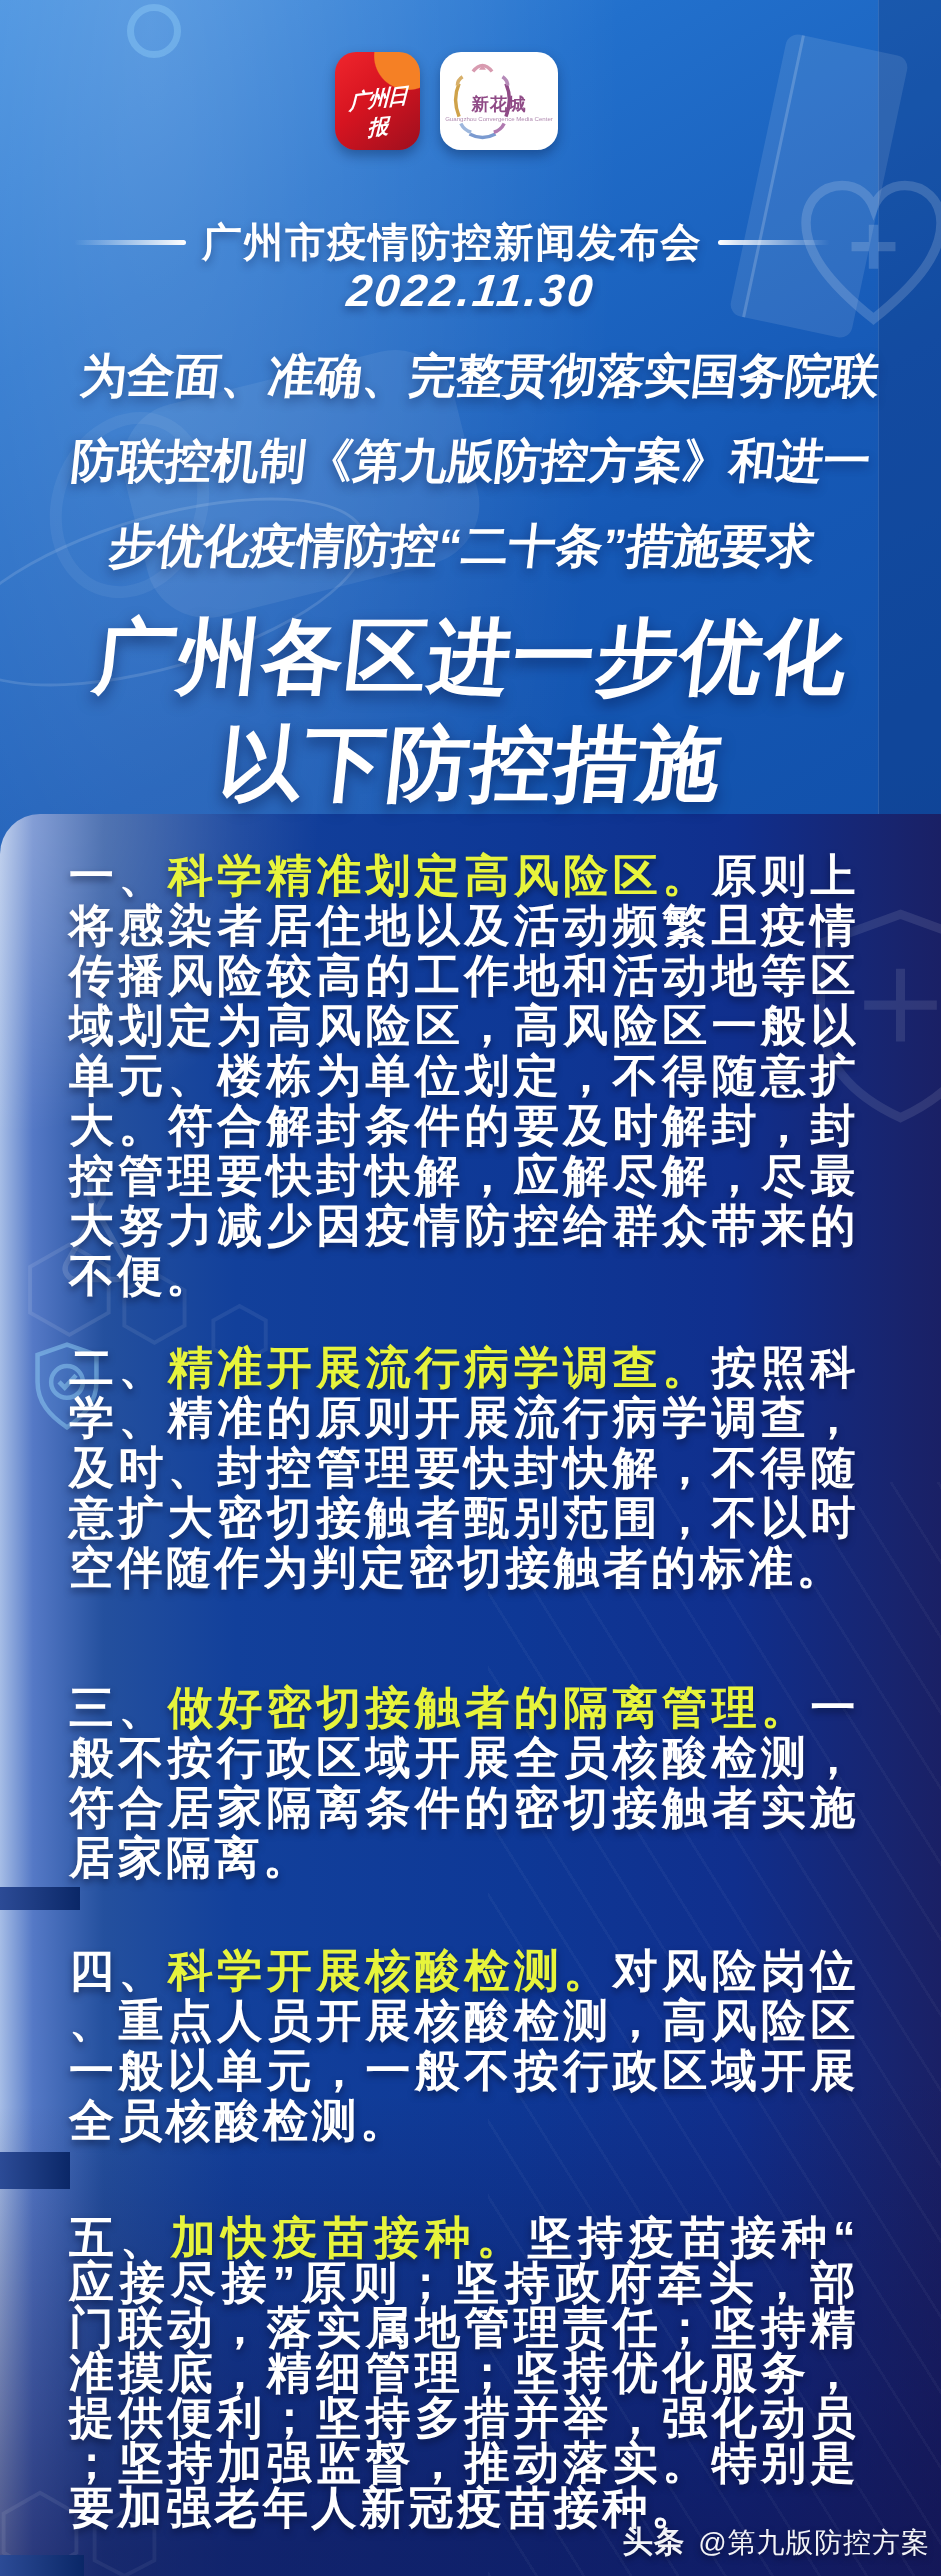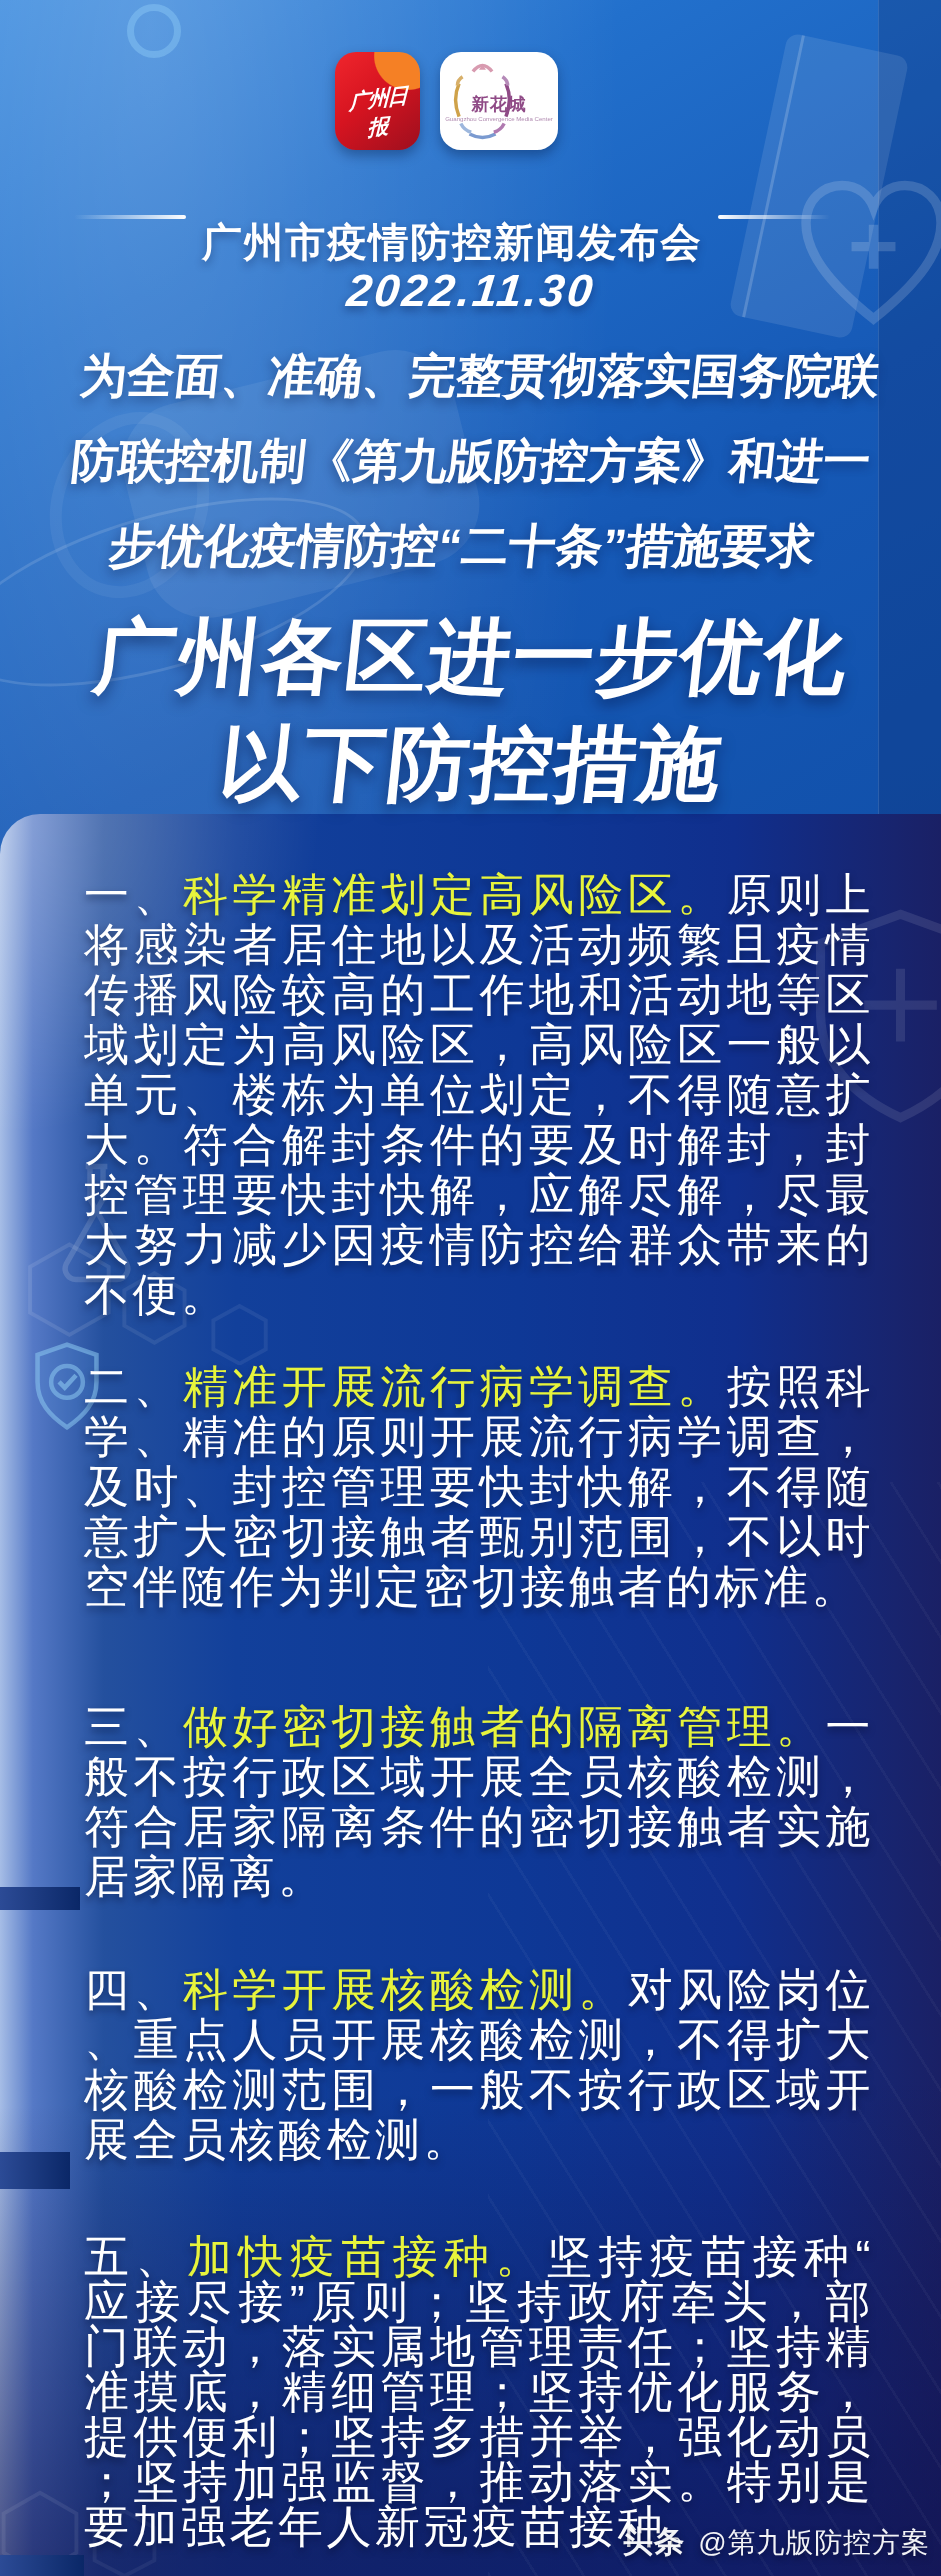--- a/index.html
+++ b/index.html
@@ -44,40 +44,40 @@
       radial-gradient(circle at 86% 4%, #f58025 0 28%, rgba(245,128,37,0) 29%),
       linear-gradient(140deg,#f0262d 0%,#d61420 45%,#9e0f1e 100%);
     box-shadow:0 5.2px 12.2px rgba(0,20,60,0.35);}
   .logo-gz .script{position:absolute;left:5.2px;top:33px;width:75px;color:#fff;font-size:21px;font-weight:700;
     font-style:italic;transform:rotate(-7deg) skewX(-8deg);letter-spacing:-1.7px;text-align:center;}
   .logo-xhc{left:440px;background:#fff;box-shadow:0 5.2px 12.2px rgba(0,20,60,0.35);padding-left:33px;}
   .logo-xhc svg{position:absolute;left:0;top:0;}
   .xhc-name{position:absolute;left:0;top:40px;width:100%;text-align:center;font-size:17.4px;font-weight:700;
     color:#8f4a86;letter-spacing:0.9px;}
   .xhc-cap{position:absolute;left:0;top:63px;width:100%;text-align:center;font-size:6.1px;color:#b08ab0;}
-  .conf-row{position:absolute;left:0;top:215px;width:904px;display:flex;align-items:flex-start;justify-content:center;gap:16px;}
+  .conf-row{position:absolute;left:0;top:215px;width:904px;display:flex;align-items:center;justify-content:center;gap:16px;}
   .dash{width:112px;height:4.4px;border-radius:2.6px;}
   .dash-l{background:linear-gradient(90deg,rgba(255,255,255,0),#ffffff);}
   .dash-r{background:linear-gradient(270deg,rgba(255,255,255,0),#ffffff);}
   .conf-title{color:#fff;font-size:40px;font-weight:800;letter-spacing:1.7px;text-shadow:0 3.5px 8.7px rgba(0,15,60,0.4);}
   .date{position:absolute;left:0;top:265px;width:942px;text-align:center;color:#fff;
     font-size:45px;font-weight:800;font-style:italic;letter-spacing:2.6px;transform:skewX(-6deg);
     text-shadow:0 3.5px 8.7px rgba(0,15,60,0.4);}
   .intro{position:absolute;left:0;top:333px;width:942px;text-align:center;color:#fff;
     font-size:47px;font-weight:800;line-height:85px;white-space:pre-line;transform:skewX(-6deg);
     text-shadow:0 4.4px 10.5px rgba(0,15,60,0.45);}
   .big-title{position:absolute;left:0;width:942px;text-align:center;color:#fff;
     font-size:82px;font-weight:900;transform:skewX(-6deg);letter-spacing:1.7px;
     text-shadow:0 6.1px 14px rgba(0,12,55,0.5);}
   .bt1{top:603px;}
   .bt2{top:710px;}
   
-  .section{position:absolute;left:84px;width:790px;color:#fff;font-weight:400;
+  .section{position:absolute;left:69px;width:790px;color:#fff;font-weight:700;
     font-size:45px;letter-spacing:3.5px;line-height:50px;text-align:justify;
-    overflow-wrap:anywhere;line-break:anywhere;text-shadow:0 3.5px 7.8px rgba(2,10,40,0.5);margin-top:19px;}
+    overflow-wrap:anywhere;line-break:anywhere;text-shadow:0 3.5px 7.8px rgba(2,10,40,0.5);}
   .section .hl{color:#e7f43c;}
   .s1{top:851px;}
   .s2{top:1343px;}
   .s3{top:1683px;}
   .s4{top:1946px;}
   .s5{top:2215px;line-height:45px;}
   
   .watermark{position:absolute;right:12.2px;top:2522px;color:rgba(255,255,255,0.95);
     font-size:28px;letter-spacing:0.9px;text-shadow:0 2.6px 6.1px rgba(0,5,30,0.6);display:flex;align-items:baseline;gap:13px;}
   .watermark .plat{font-weight:900;font-size:30.5px;}
@@ -167,21 +167,21 @@
 
   <div class="big-title bt1">广州各区进一步优化</div>
   <div class="big-title bt2">以下防控措施</div>
 
   <div class="section s1"><span>一、</span><span class="hl">科学精准划定高风险区。</span><span>原则上将感染者居住地以及活动频繁且疫情传播风险较高的工作地和活动地等区域划定为高风险区，高风险区一般以单元、楼栋为单位划定，不得随意扩大。符合解封条件的要及时解封，封控管理要快封快解，应解尽解，尽最大努力减少因疫情防控给群众带来的不便。</span></div>
 
   <div class="section s2"><span>二、</span><span class="hl">精准开展流行病学调查。</span><span>按照科学、精准的原则开展流行病学调查，及时、封控管理要快封快解，不得随意扩大密切接触者甄别范围，不以时空伴随作为判定密切接触者的标准。</span></div>
 
   <div class="section s3"><span>三、</span><span class="hl">做好密切接触者的隔离管理。</span><span>一般不按行政区域开展全员核酸检测，符合居家隔离条件的密切接触者实施居家隔离。</span></div>
 
-  <div class="section s4"><span>四、</span><span class="hl">科学开展核酸检测。</span><span>对风险岗位、重点人员开展核酸检测，不得扩大核酸检测范围，一般不按行政区域开展全员核酸检测。</span></div>
+  <div class="section s4"><span>四、</span><span class="hl">科学开展核酸检测。</span><span>对风险岗位、重点人员开展核酸检测，高风险区一般以单元，一般不按行政区域开展全员核酸检测。</span></div>
 
   <div class="section s5"><span>五、</span><span class="hl">加快疫苗接种。</span><span>坚持疫苗接种“应接尽接”原则；坚持政府牵头，部门联动，落实属地管理责任；坚持精准摸底，精细管理；坚持优化服务，提供便利；坚持多措并举，强化动员；坚持加强监督，推动落实。特别是要加强老年人新冠疫苗接种。</span></div>
 
   <div class="watermark">
     <span class="plat">头条</span>
     <span>@第九版防控方案</span>
   </div>
 
 </div>
 

